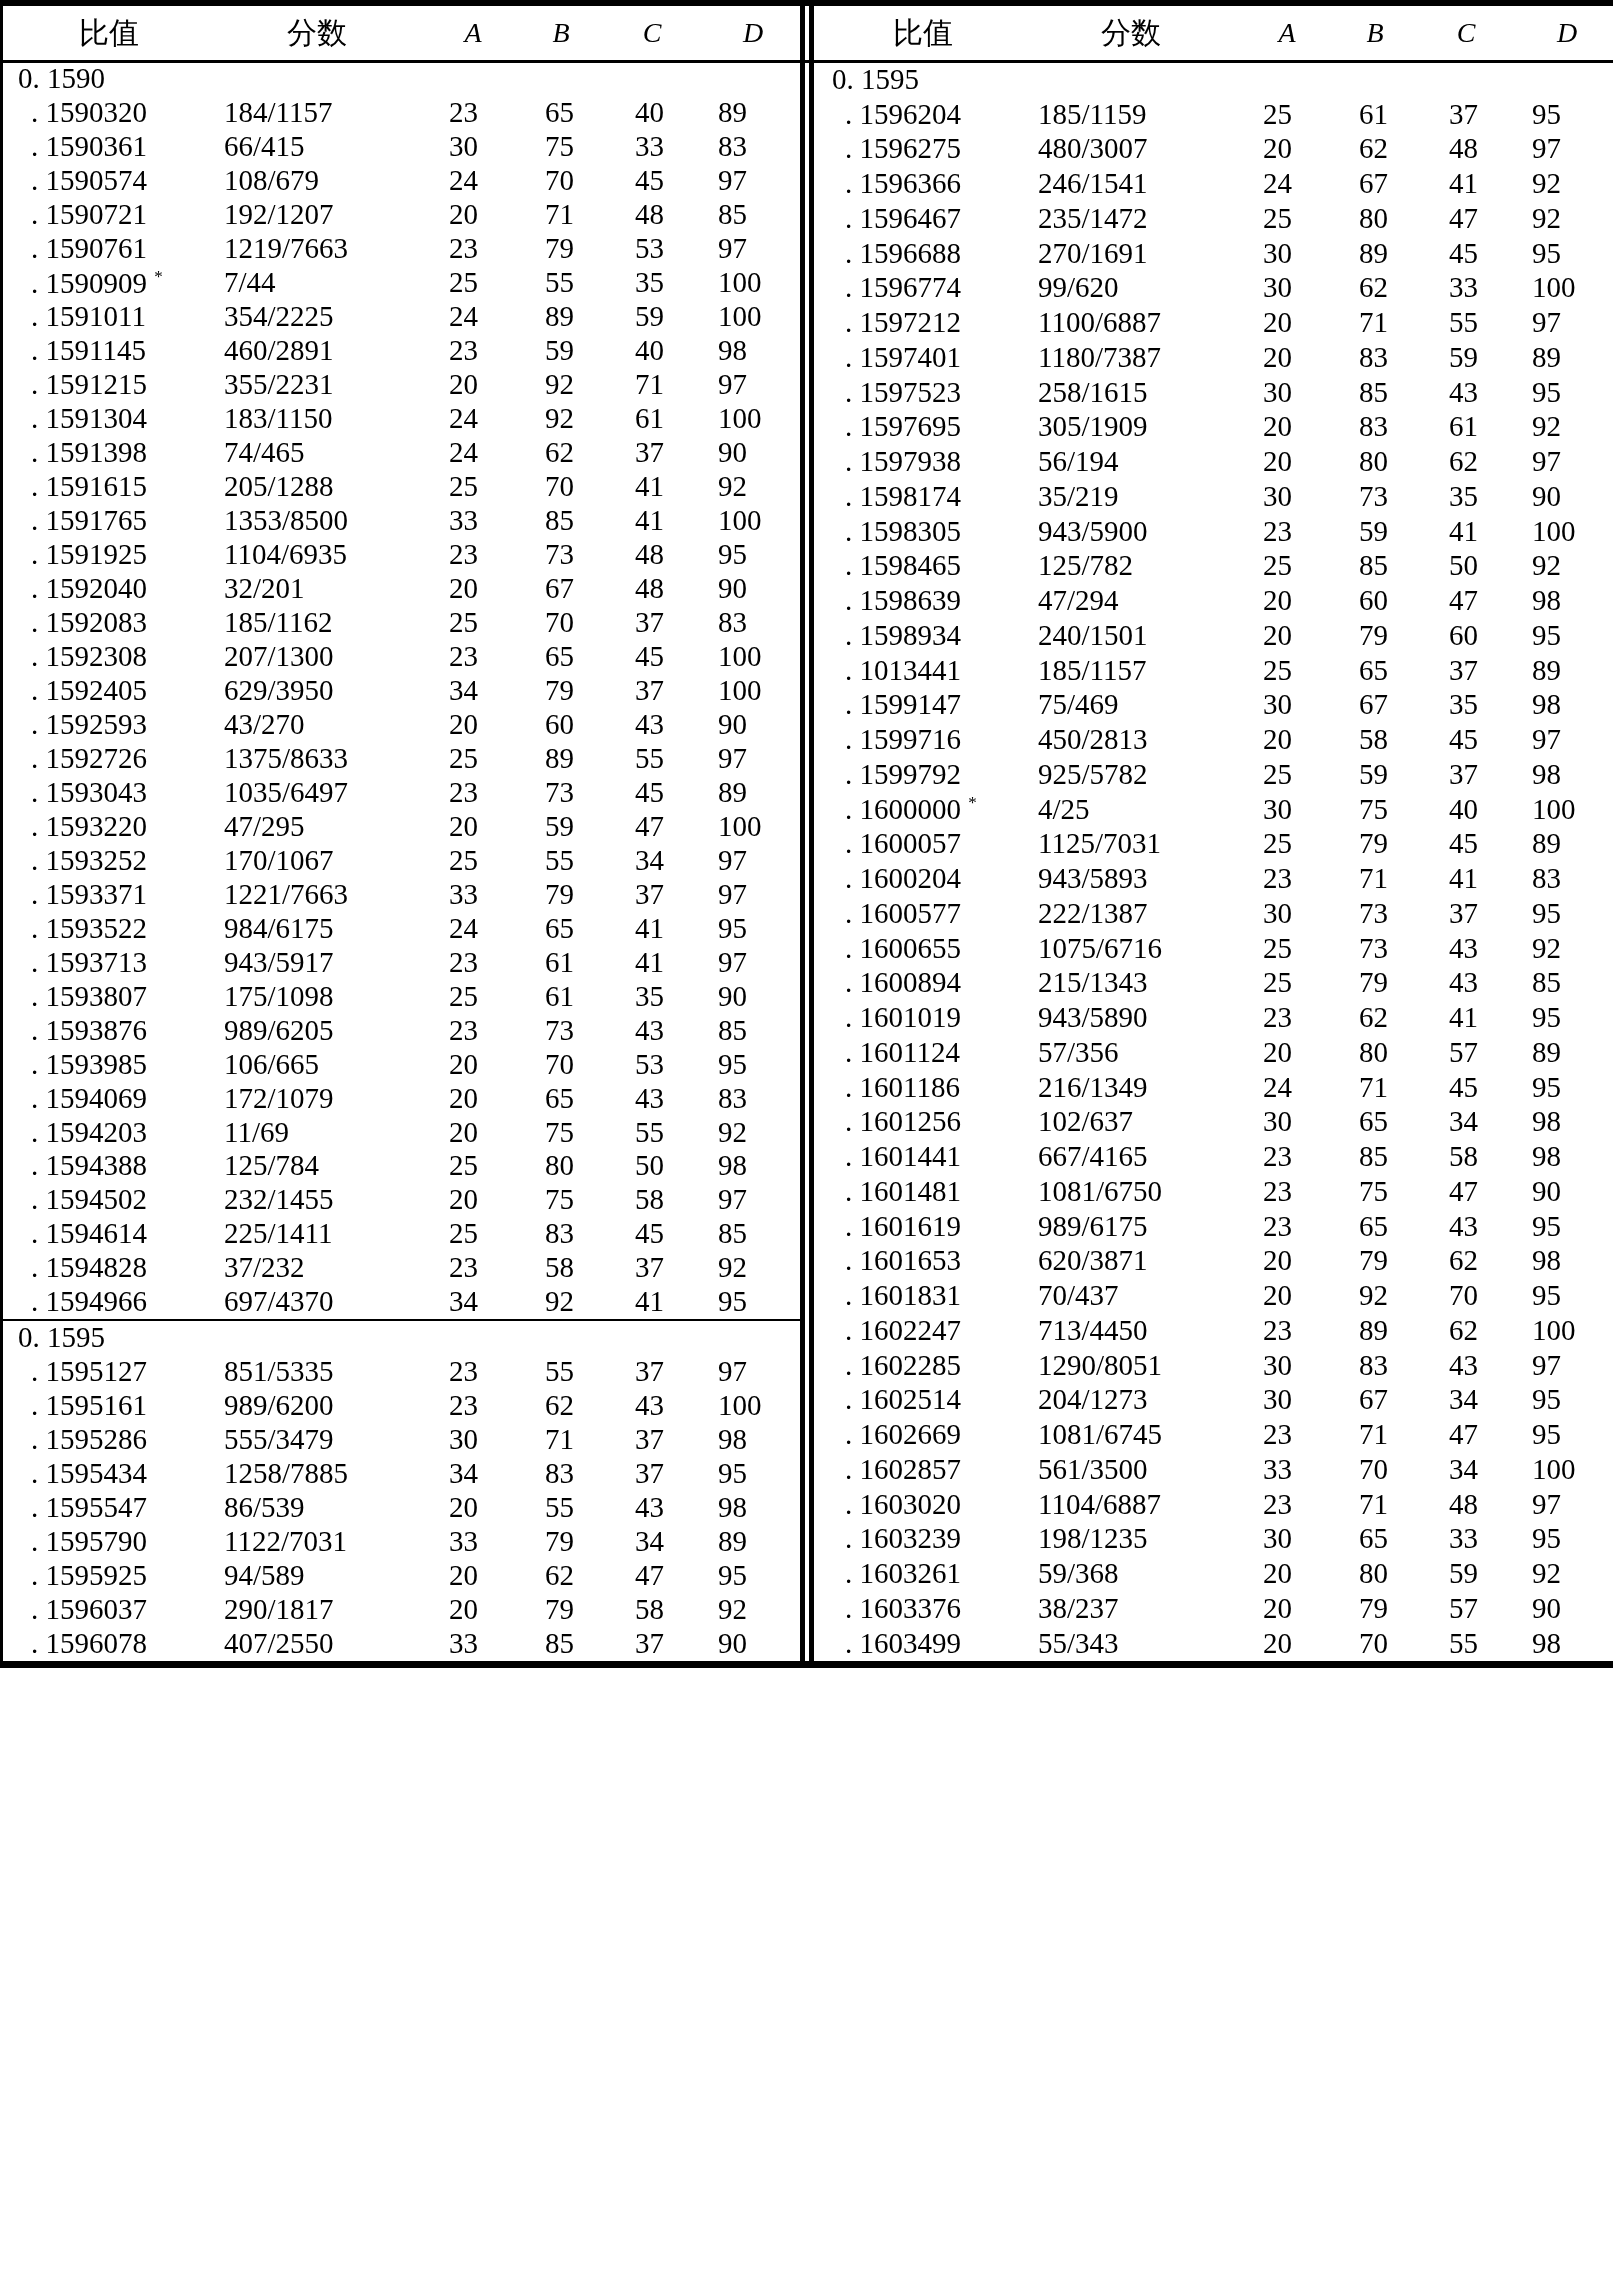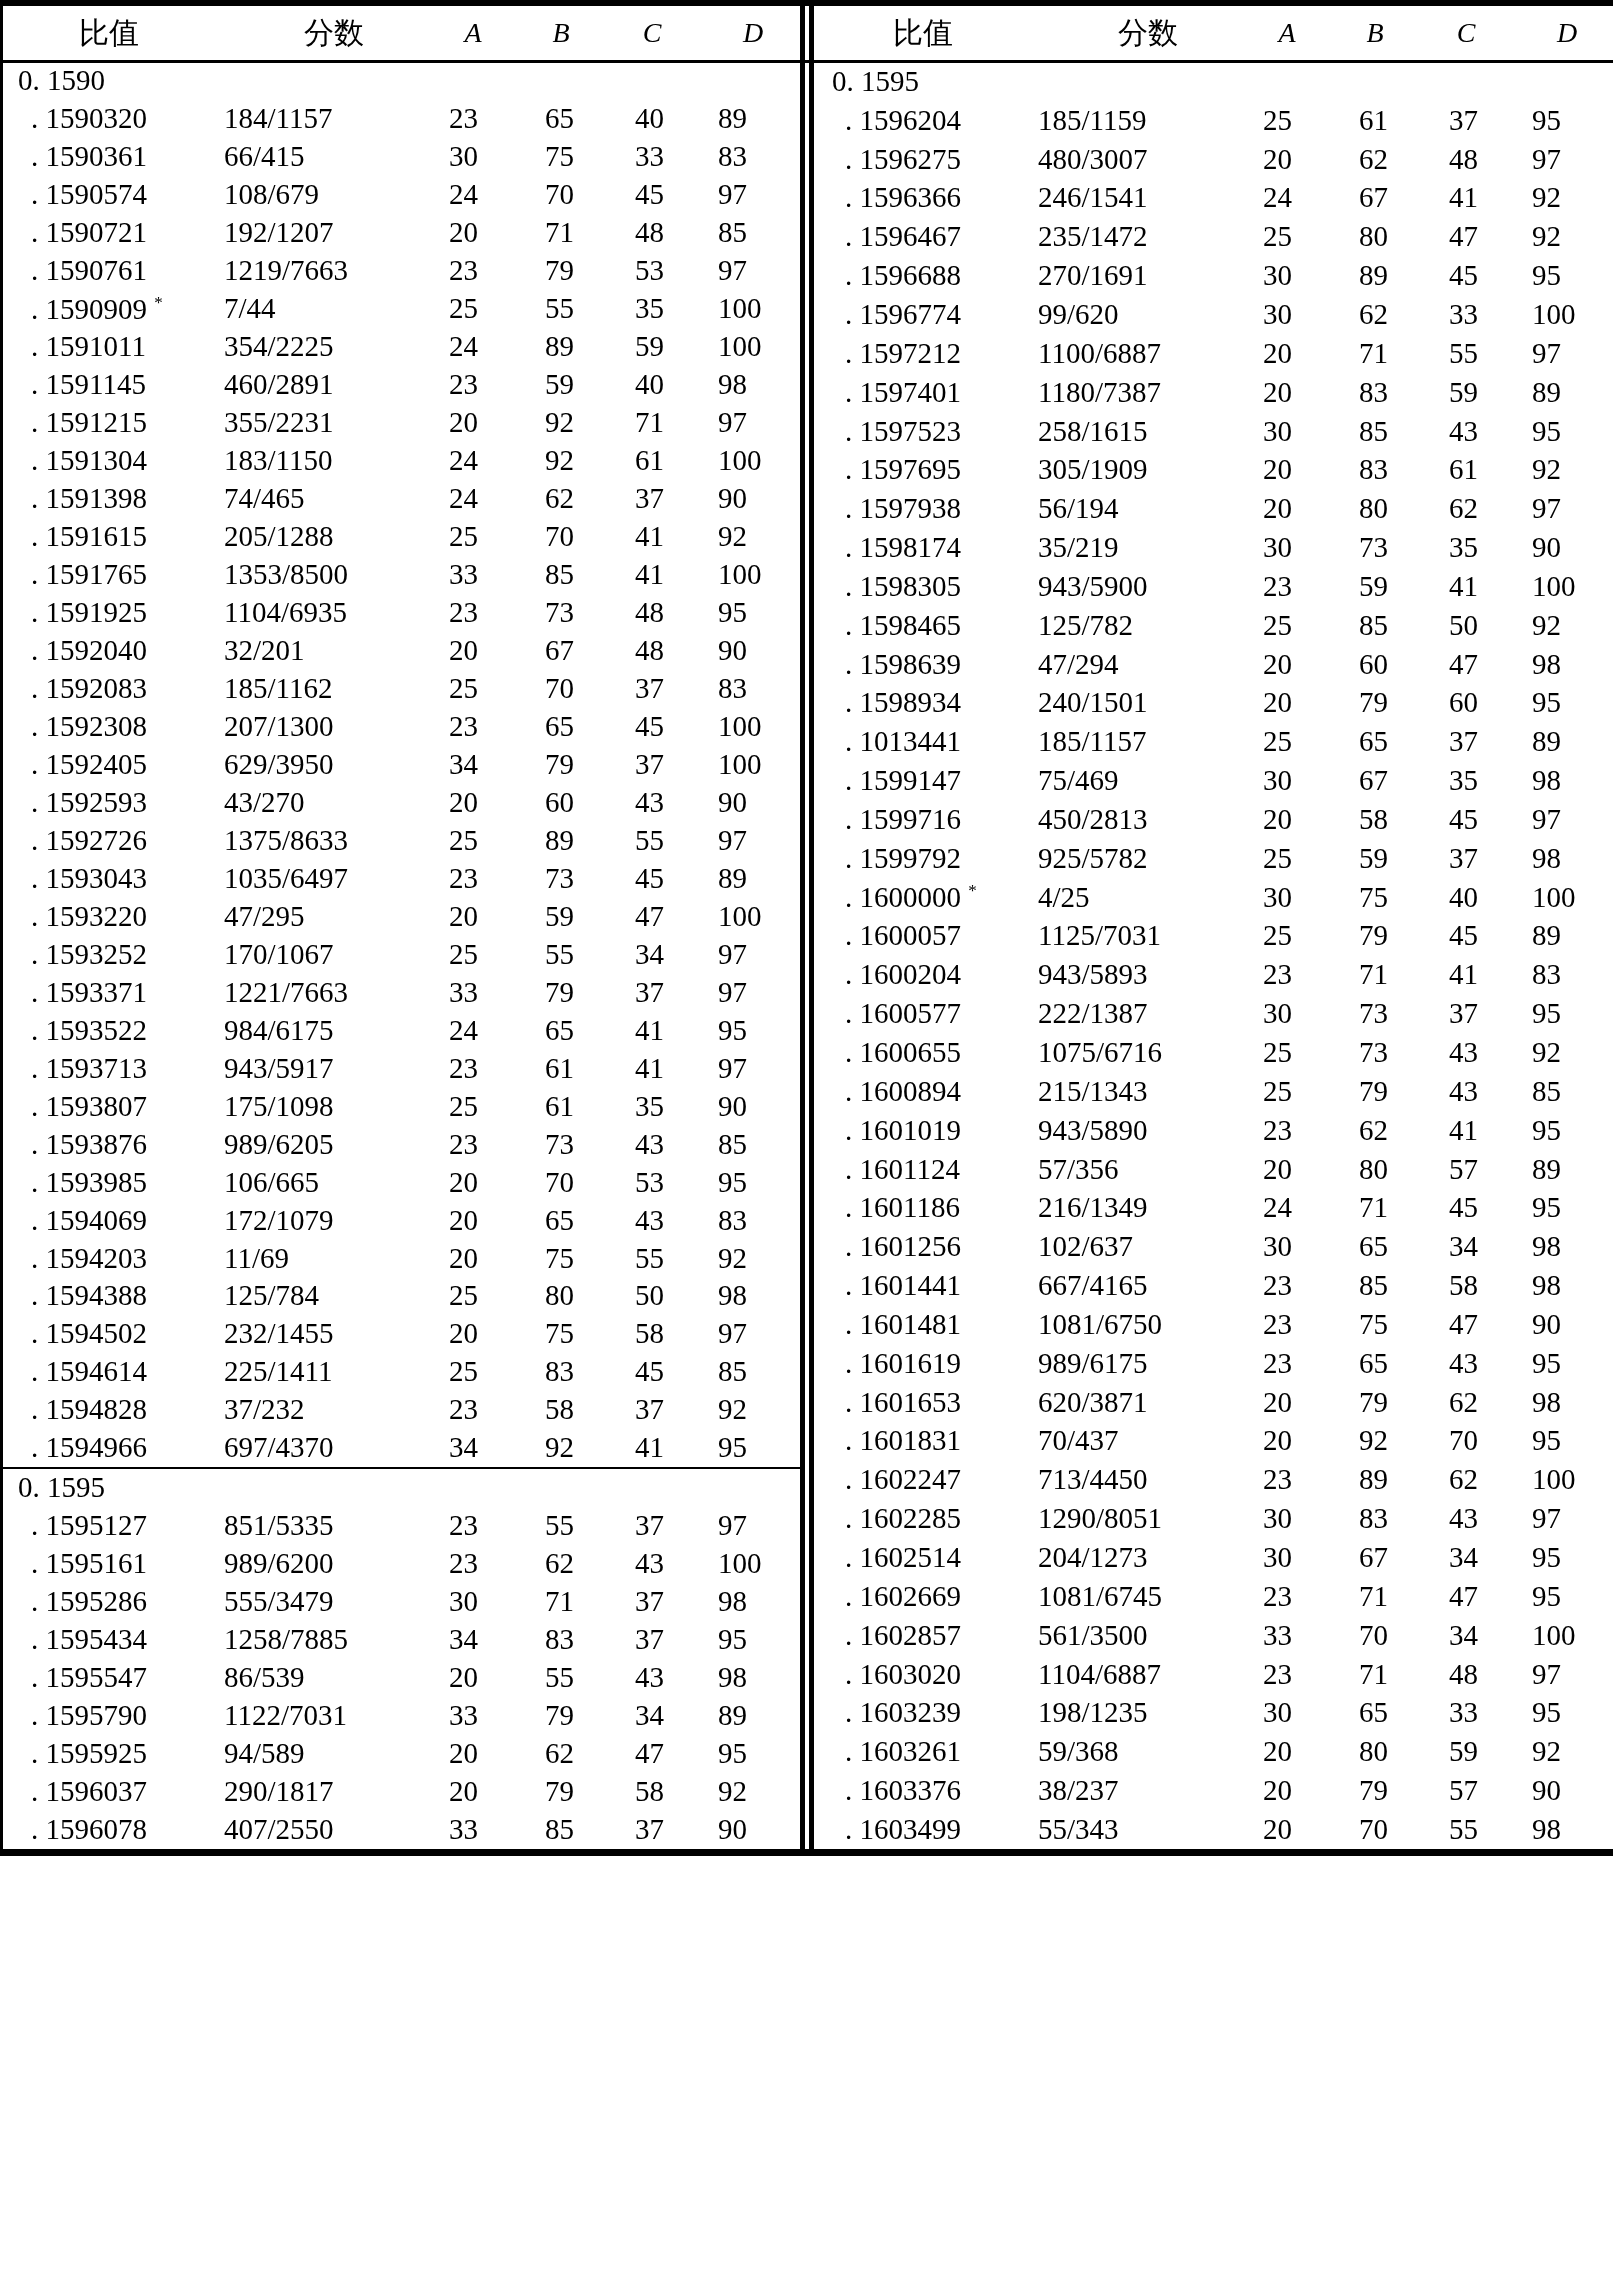--- a/index.html
+++ b/index.html
@@ -1,36 +1,36 @@
 <!DOCTYPE html>
 <html style="font-size:14.5px"><head>
 <meta charset="utf-8">
 <style>
   html,body { margin:0; padding:0; }
   .page {
-    position:relative; width:1614px; height:1856px;
+    position:relative; width:1614px; height:1668px;
     background:#ffffff; color:#000;
     font-family:"Liberation Serif","DejaVu Serif",serif;
     overflow:hidden;
   }
   .hline, .vline { position:absolute; background:#000; }
   .top-border    { top:0; left:0; right:0; height:6.3px; }
   .bottom-border { bottom:0; left:0; right:0; height:7.2px; }
   .left-edge     { top:0; bottom:0; left:0; width:2.7px; }
   .divider-a     { top:0; bottom:0; left:800px; width:4.5px; }
   .divider-b     { top:0; bottom:0; left:809px; width:4.5px; }
   .header-underline { top:60px; left:0; right:0; height:2.7px; }
 
   .half-header { position:absolute; top:6.3px; height:53px; width:800px; }
   .half-header.left  { left:0; }
   .half-header.right { left:814px; }
   .hcell { position:absolute; top:50%; transform:translate(-50%,-50%); font-size:30px; white-space:nowrap; }
   .hcell.lat { font-style:italic; font-size:28px; }
   .h-ratio { left:109px; }
-  .h-frac  { left:334px; }
+  .h-frac  { left:317px; }
   .h-a { left:473px; }
   .h-b { left:561px; }
   .h-c { left:652px; }
   .h-d { left:753px; }
 
   .half-body {
     position:absolute; top:62px; bottom:7.2px; width:800px;
     display:flex; flex-direction:column;
   }
   .half-body.left  { left:0; }

